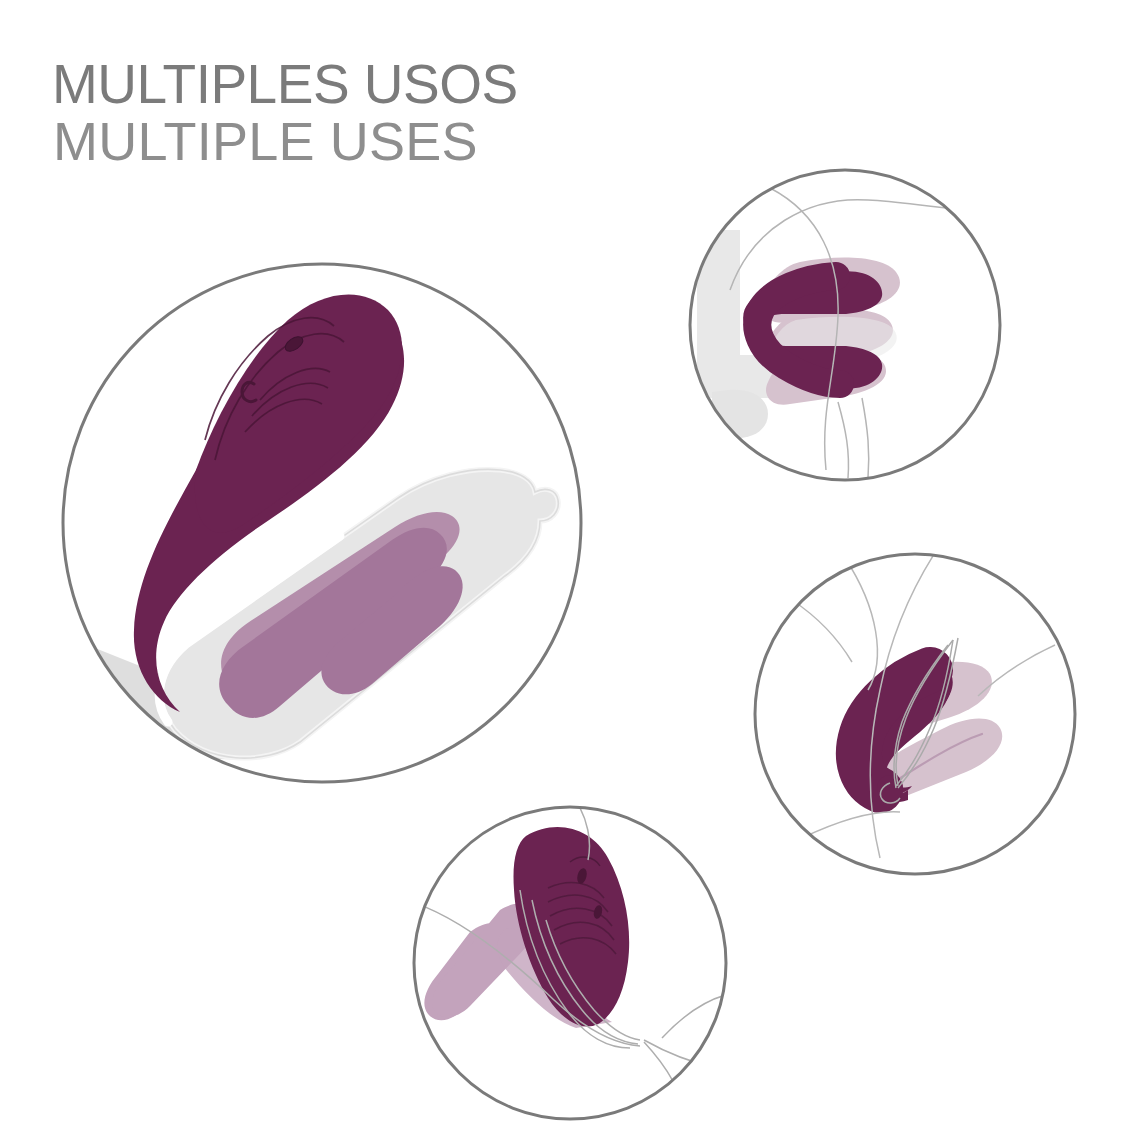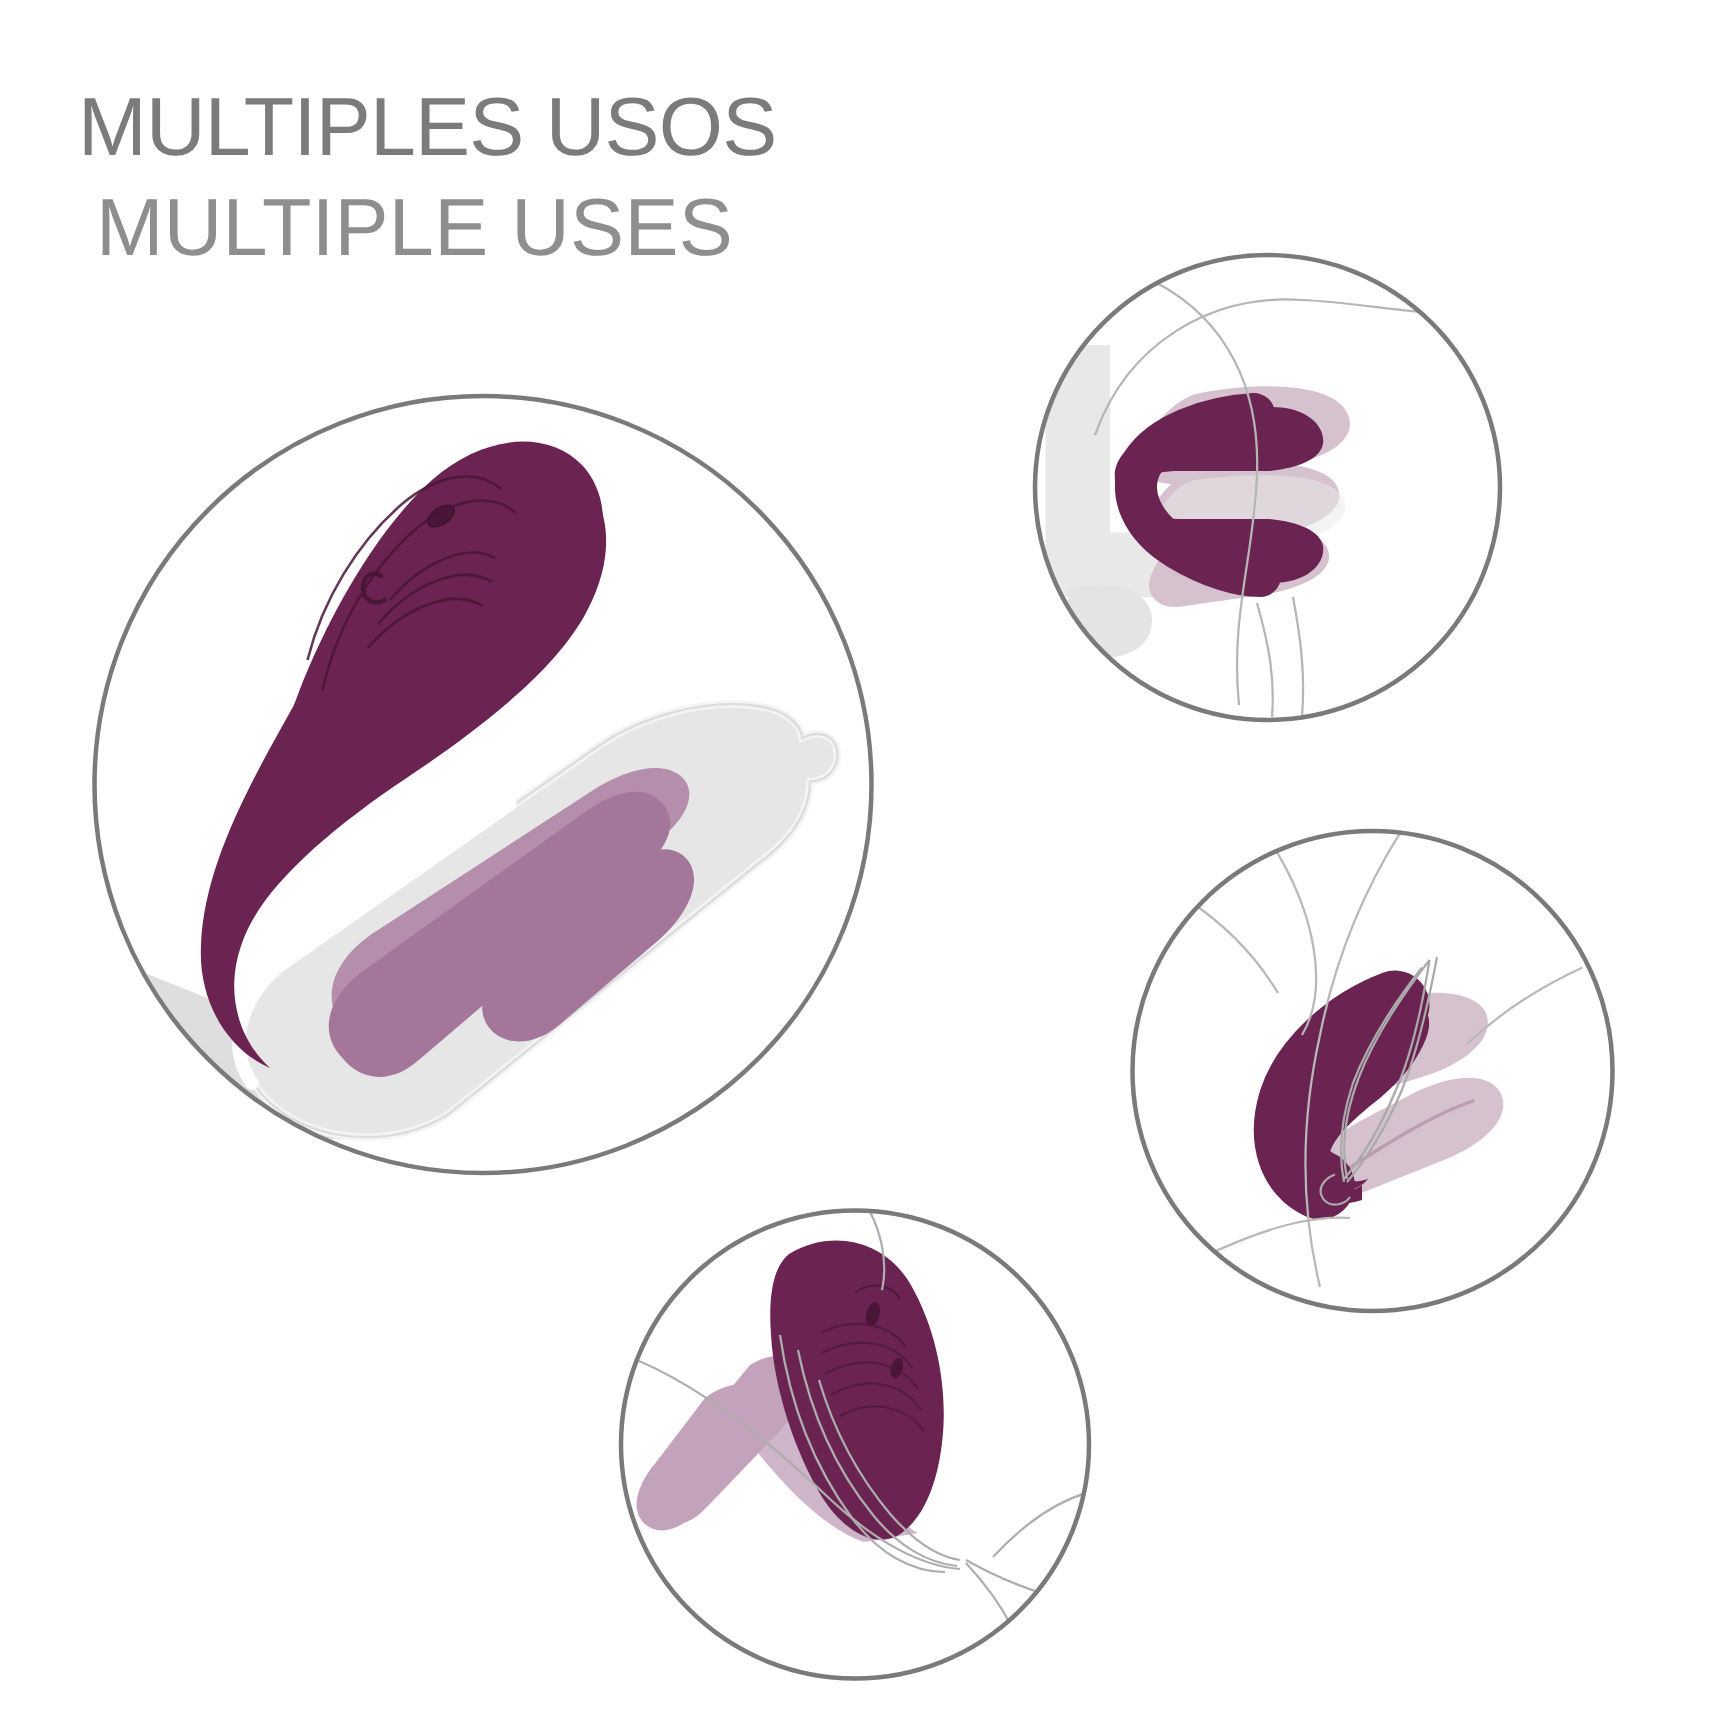--- a/index.html
+++ b/index.html
@@ -14,21 +14,21 @@
 
   
   .headings{position:absolute;left:52px;top:58px;}
   .title-es{
     font-size:55px;font-weight:400;letter-spacing:-0.5px;
     color:#7b7b7b;line-height:0.98;margin:0;
     white-space:nowrap;
   }
   .title-en{
     font-size:54px;font-weight:300;letter-spacing:0.2px;
-    color:#8e8e8e;line-height:1.05;margin:12px;
+    color:#8e8e8e;line-height:1.05;margin:1px;
     white-space:nowrap;
   }
 
   
   .logo{position:absolute;left:838px;top:14px;width:300px;height:96px;}
   .logo svg{display:block;}
 </style>
 </head>
 <body>
 

